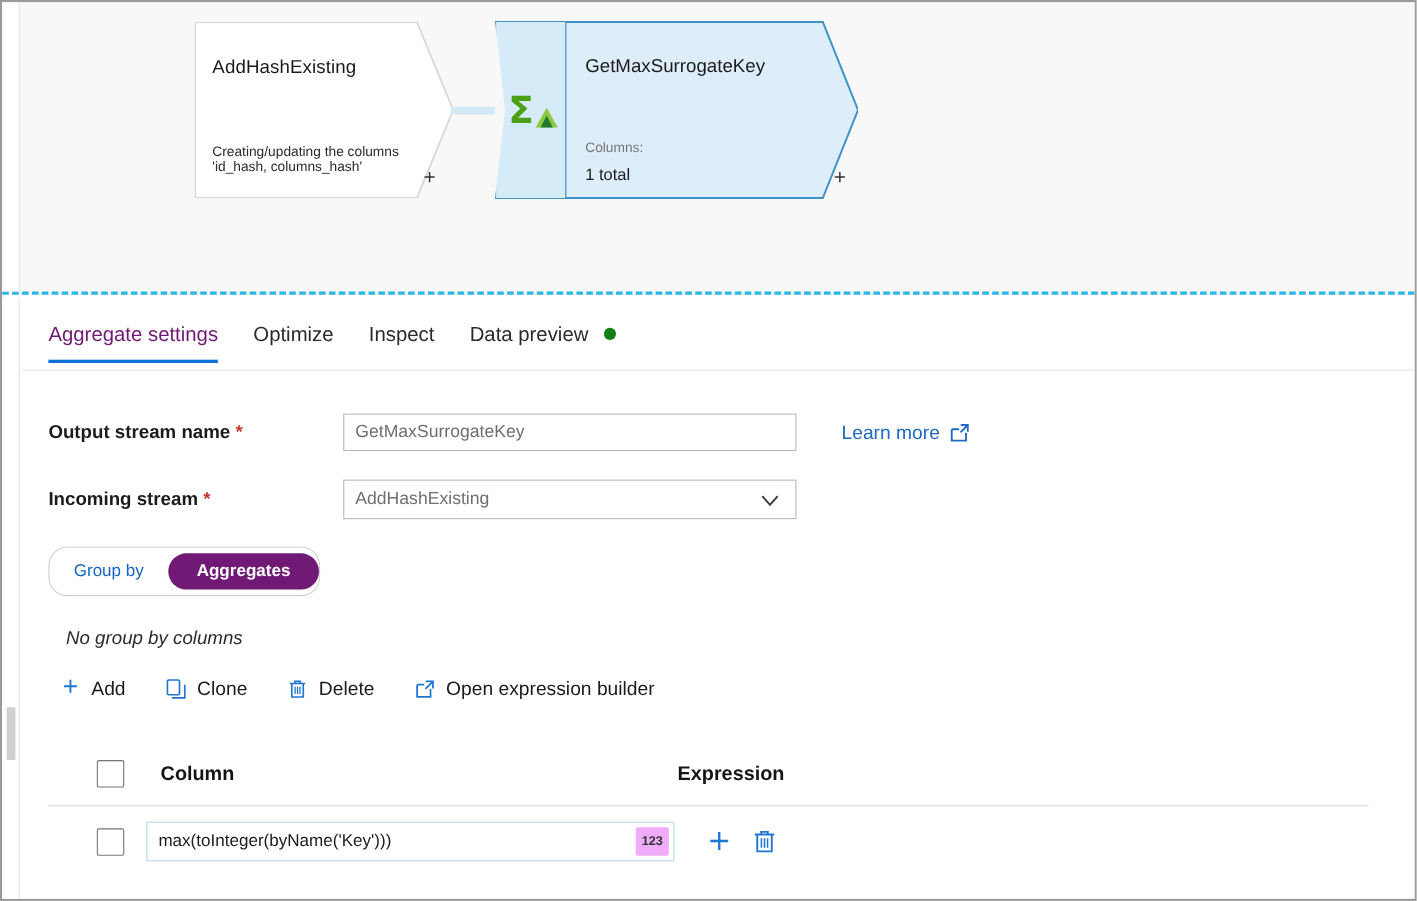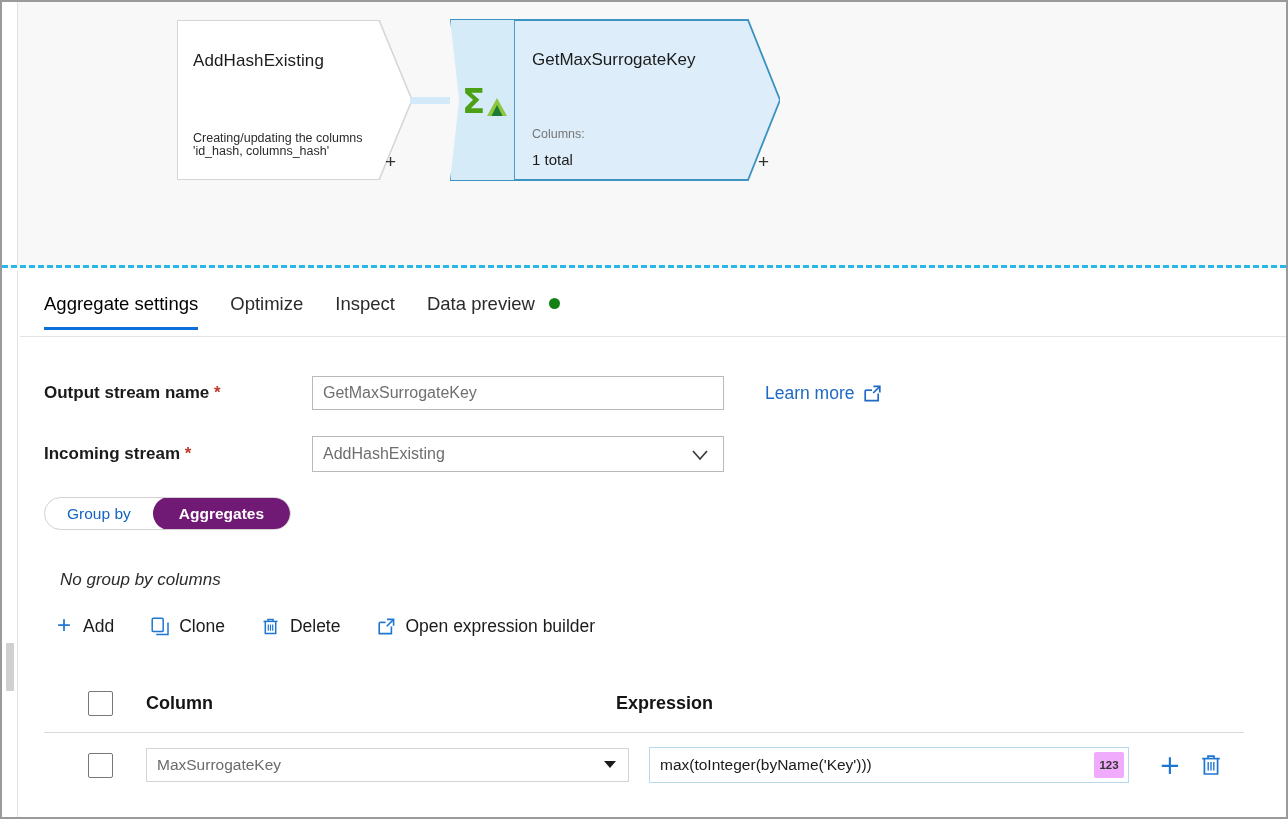--- a/index.html
+++ b/index.html
@@ -208,21 +208,21 @@
   .tab {
     position: relative;
     padding: 0 0 14px 0;
     margin-right: 32px;
     font-size: 18.5px;
     color: #2b2b2b;
     cursor: pointer;
     white-space: nowrap;
   }
   .tab.first { margin-left: 24px; }
-  .tab.active { color: #000000; }
+  .tab.active { color: #701a75; }
   .tab.active::after {
     content: "";
     position: absolute;
     left: 0; right: 0; bottom: -1px;
     height: 3px;
     background: #0a6fd8;
   }
   .tab .dot {
     display: inline-block;
     width: 11px; height: 11px;
@@ -292,21 +292,21 @@
     cursor: pointer;
     height: 34px;
   }
   .learn-more .ext { display: inline-flex; align-items: center; }
 
   
   .pill {
     position: absolute;
     left: 42px;
     top: 226px;
-    height: 33px;
+    height: 45px;
     border: 1px solid #d2d2d2;
     border-radius: 17px;
     background: #ffffff;
     display: flex;
     align-items: center;
     overflow: hidden;
     padding: 0;
   }
   .pill .opt {
     height: 33px;
@@ -603,24 +603,20 @@
     </div>
 
     <div class="tbl-head">
       <div class="chk"></div>
       <div class="th th-col">Column</div>
       <div class="th">Expression</div>
     </div>
 
     <div class="tbl-row">
       <div class="chk"></div>
-      <div class="colsel">
-        <span>MaxSurrogateKey</span>
-        <span class="caret"></span>
-      </div>
       <div class="exprbox">
         <span>max(toInteger(byName('Key')))</span>
         <span class="typebadge">123</span>
       </div>
       <div class="row-plus">+</div>
       <div class="row-trash">
         <svg width="24" height="24" viewBox="0 0 24 24">
           <path d="M3.2 5.6 H20.8" stroke="#1f76d2" stroke-width="1.7" fill="none"></path>
           <path d="M9 5.6 V3.2 H15 V5.6" stroke="#1f76d2" stroke-width="1.7" fill="none"></path>
           <path d="M5.4 5.6 V21 H18.6 V5.6" stroke="#1f76d2" stroke-width="1.7" fill="none"></path>

